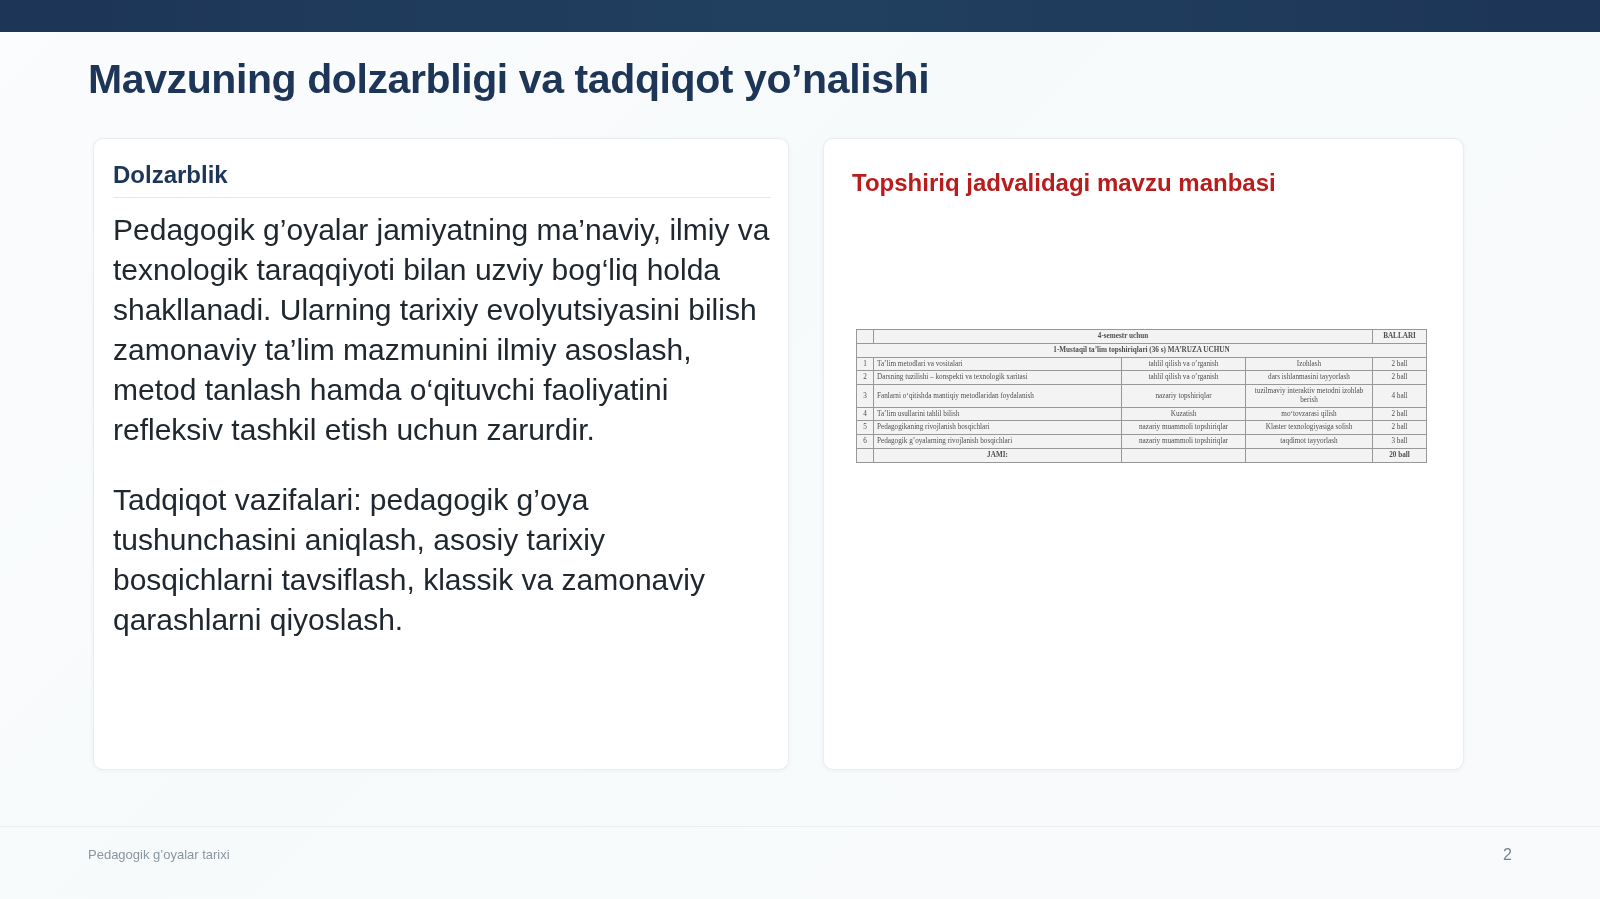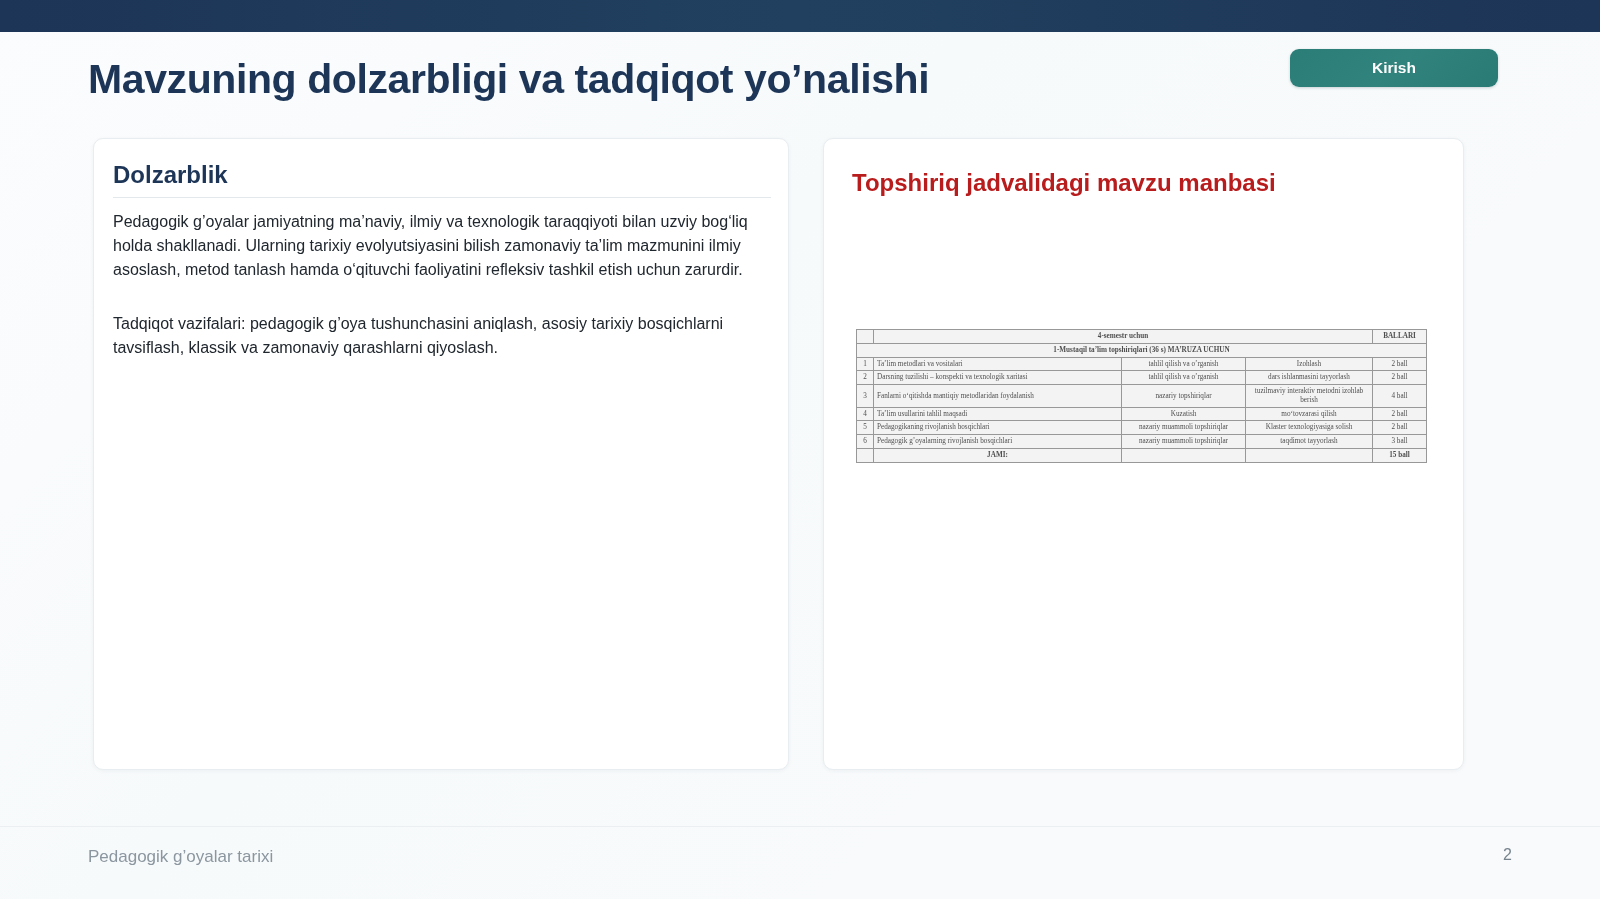--- a/index.html
+++ b/index.html
@@ -85,22 +85,22 @@
     top: 58px;
     width: 658px;
     height: 1px;
     background: #e3e8ed;
   }
   #dolzarblik-body {
     position: absolute;
     left: 19px;
     top: 71px;
     width: 658px;
-    font-size: 16px;
-    line-height: 24px;
+    font-size: 30px;
+    line-height: 40px;
     color: #20272e;
   }
   #dolzarblik-body p { margin: 0 0 30px 0; }
   #dolzarblik-body p:last-child { margin-bottom: 8px; }
 
   #topshiriq-heading {
     position: absolute;
     left: 28px;
     top: 30px;
     font-size: 24px;
@@ -144,43 +144,40 @@
     left: 0;
     top: 826px;
     width: 1600px;
     height: 1px;
     background: #eceff2;
   }
   #footer-text {
     position: absolute;
     left: 88px;
     top: 847px;
-    font-size: 17px;
+    font-size: 13px;
     color: #8b969f;
   }
   #page-number {
     position: absolute;
     right: 88px;
     top: 846px;
     font-size: 16px;
     color: #76828c;
   }
 </style>
 </head>
 <body>
 
 <div id="slide">
 
   <div id="topbar"></div>
 
   <div id="title">Mavzuning dolzarbligi va tadqiqot yo’nalishi</div>
 
-  <div id="kirish-badge">
-    <span>Kirish</span>
-  </div>
 
   <div class="card" id="card-left">
     <div id="dolzarblik-heading">Dolzarblik</div>
     <div id="dolzarblik-divider"></div>
     <div id="dolzarblik-body">
       <p>Pedagogik g’oyalar jamiyatning ma’naviy, ilmiy va texnologik taraqqiyoti bilan uzviy bog‘liq holda shakllanadi. Ularning tarixiy evolyutsiyasini bilish zamonaviy ta’lim mazmunini ilmiy asoslash, metod tanlash hamda o‘qituvchi faoliyatini refleksiv tashkil etish uchun zarurdir.</p>
       <p>Tadqiqot vazifalari: pedagogik g’oya tushunchasini aniqlash, asosiy tarixiy bosqichlarni tavsiflash, klassik va zamonaviy qarashlarni qiyoslash.</p>
     </div>
   </div>
 
@@ -222,21 +219,21 @@
           </tr>
           <tr>
             <td class="tb-num">3</td>
             <td class="tb-just">Fanlarni o‘qitishda mantiqiy metodlaridan foydalanish</td>
             <td class="tb-ctr">nazariy topshiriqlar</td>
             <td class="tb-ctr">tuzilmaviy interaktiv metodni izohlab berish</td>
             <td class="tb-ctr">4 ball</td>
           </tr>
           <tr>
             <td class="tb-num">4</td>
-            <td class="tb-just">Ta’lim usullarini tahlil maqsadi</td>
+            <td class="tb-just">Ta’lim usullarini tahlil bilish</td>
             <td class="tb-ctr">Kuzatish</td>
             <td class="tb-ctr">mo‘tovzarasi qilish</td>
             <td class="tb-ctr">2 ball</td>
           </tr>
           <tr>
             <td class="tb-num">5</td>
             <td class="tb-just">Pedagogikaning rivojlanish bosqichlari</td>
             <td class="tb-ctr">nazariy muammoli topshiriqlar</td>
             <td class="tb-ctr">Klaster texnologiyasiga solish</td>
             <td class="tb-ctr">2 ball</td>
@@ -247,21 +244,21 @@
             <td class="tb-ctr">nazariy muammoli topshiriqlar</td>
             <td class="tb-ctr">taqdimot tayyorlash</td>
             <td class="tb-ctr">3 ball</td>
           </tr>
 
           <tr>
             <td class="blank-cell"></td>
             <td class="tb-ctr tb-bold">JAMI:</td>
             <td></td>
             <td></td>
-            <td class="tb-ctr tb-bold">15 ball</td>
+            <td class="tb-ctr tb-bold">20 ball</td>
           </tr>
         </tbody>
       </table>
     </div>
   </div>
 
   <div id="footer-line"></div>
   <div id="footer-text">Pedagogik g’oyalar tarixi</div>
   <div id="page-number">2</div>
 

